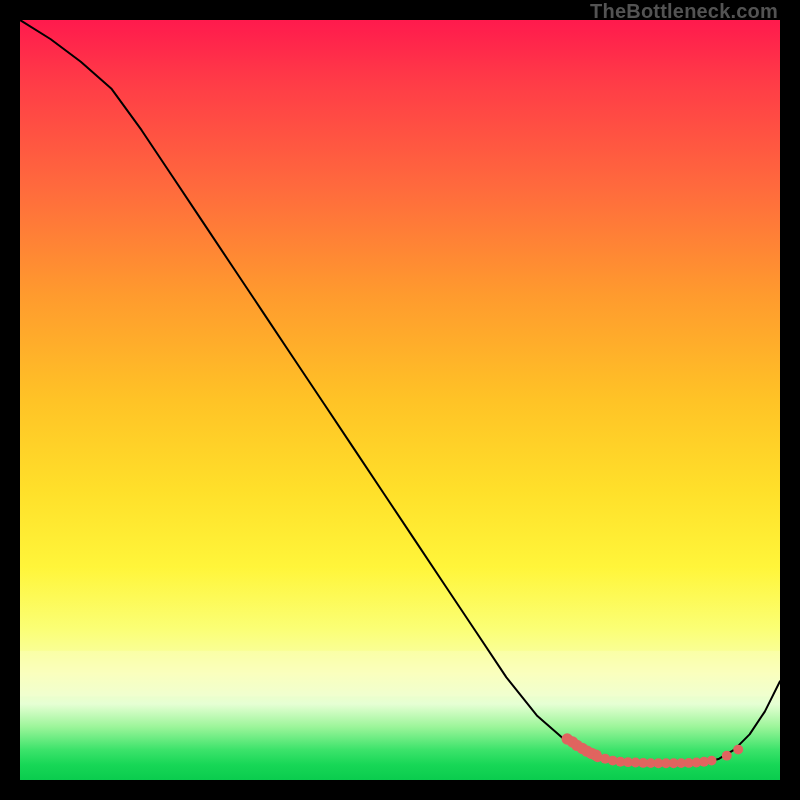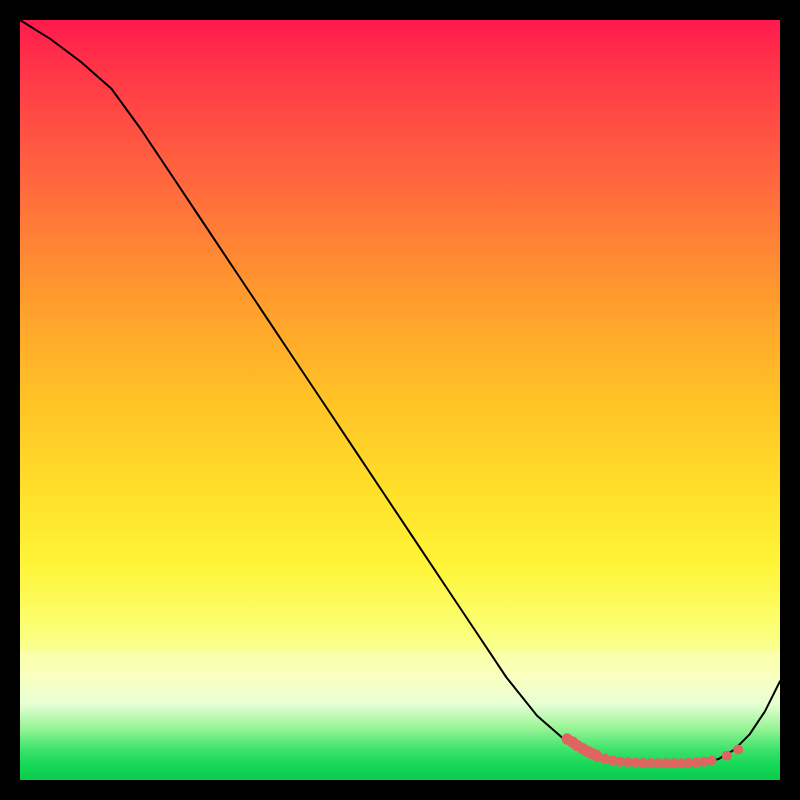--- a/index.html
+++ b/index.html
@@ -65,20 +65,21 @@
     color: #535353;
     letter-spacing: 0.2px;
     user-select: none;
   }
 </style>
 </head>
 <body>
 
 <div class="stage">
 
+  <div class="attribution">TheBottleneck.com</div>
 
   <div class="plot">
     <div class="gradient"></div>
 
     <svg class="curve-svg" viewBox="0 0 100 100" preserveAspectRatio="none">
 
       <rect x="0" y="83" width="100" height="6" fill="rgba(255,255,220,0.25)"></rect>
 
       <polyline id="curve-line" fill="none" stroke="#000000" stroke-width="2" stroke-linejoin="round" stroke-linecap="round" vector-effect="non-scaling-stroke" points="0.00,0.00 4.00,2.50 8.00,5.50 12.00,9.00 16.00,14.50 20.00,20.50 24.00,26.50 28.00,32.50 32.00,38.50 36.00,44.50 40.00,50.50 44.00,56.50 48.00,62.50 52.00,68.50 56.00,74.50 60.00,80.50 64.00,86.50 68.00,91.50 72.00,95.00 76.00,97.00 80.00,97.80 82.00,98.00 84.00,98.00 86.00,98.00 88.00,98.00 90.00,97.80 92.00,97.20 94.00,96.00 96.00,94.00 98.00,91.00 100.00,87.00"></polyline>
 

